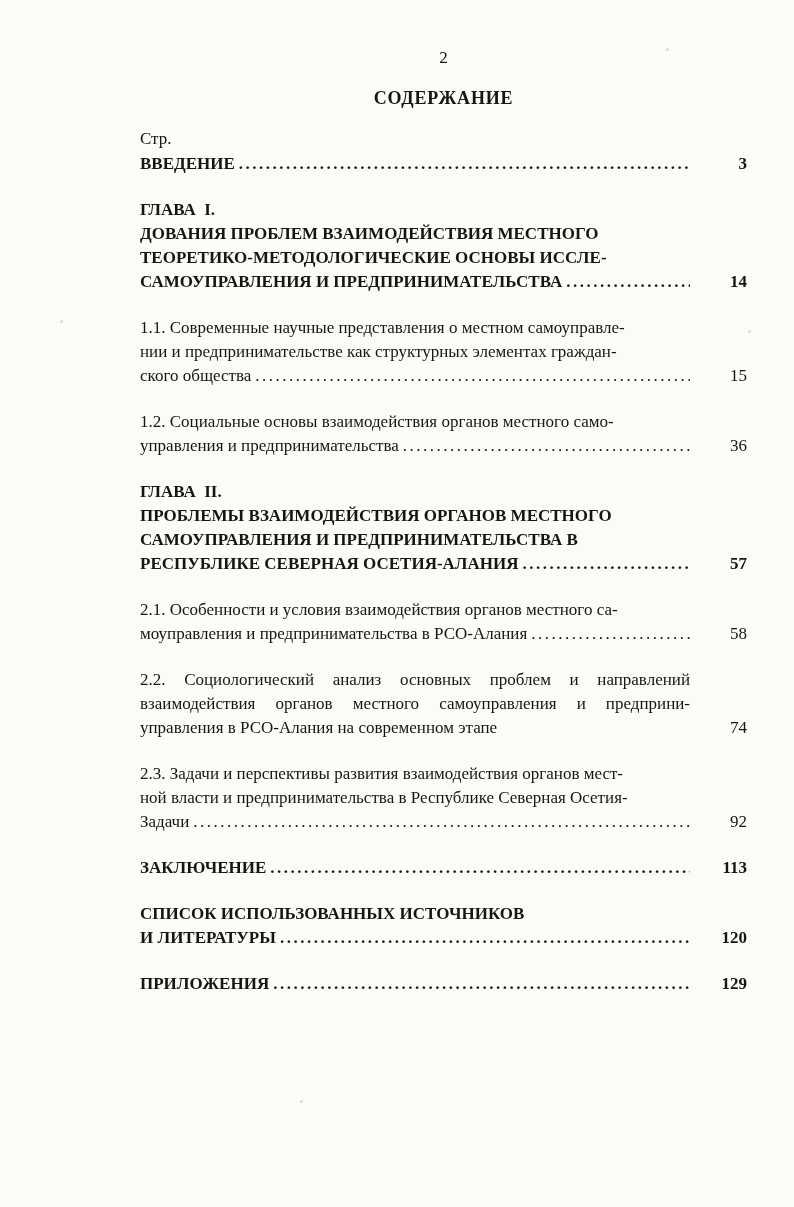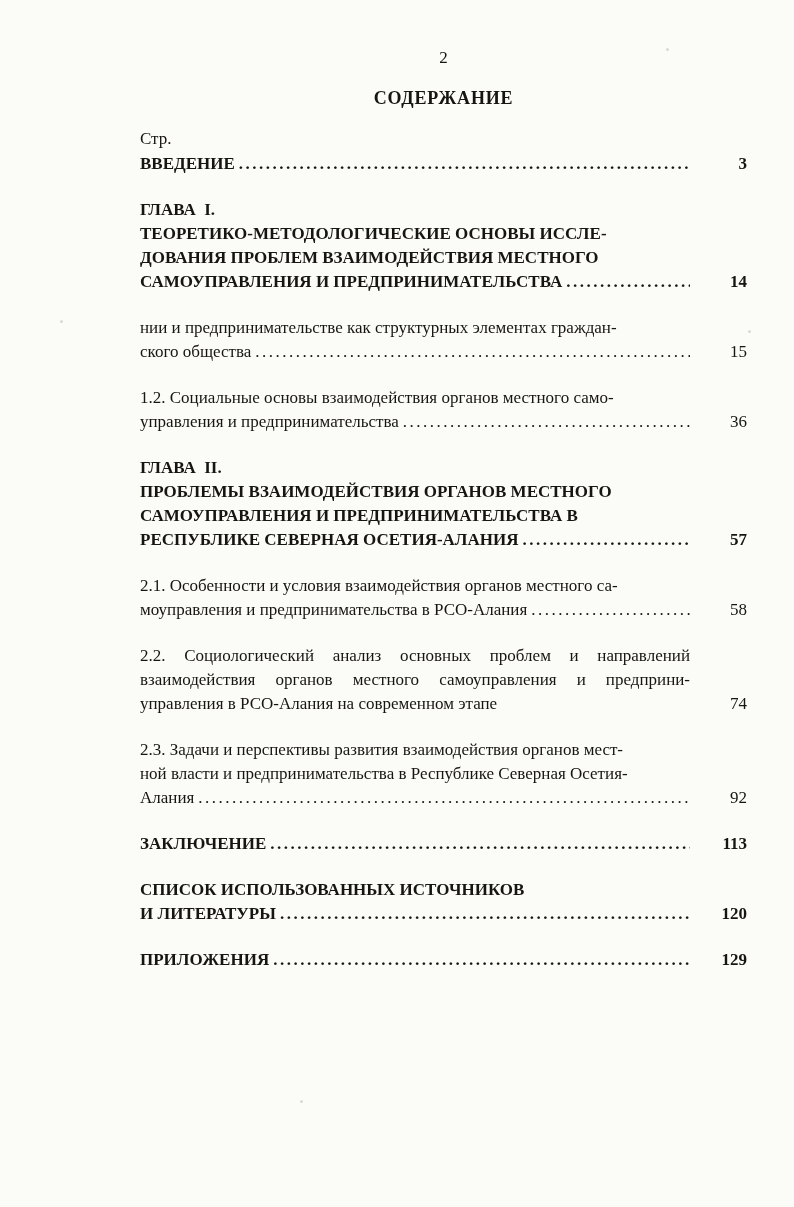--- a/index.html
+++ b/index.html
@@ -95,32 +95,33 @@
         <span class="t">ВВЕДЕНИЕ</span>
         <span class="leader">....................................................................................................</span>
       </div>
     </div>
     <div class="pgcol">3</div>
   </div>
 
   <div class="entry bold">
     <div class="etext">
       <div class="line">ГЛАВА&nbsp; I.</div>
+      <div class="line">ДОВАНИЯ ПРОБЛЕМ ВЗАИМОДЕЙСТВИЯ МЕСТНОГО</div>
       <div class="line">ТЕОРЕТИКО-МЕТОДОЛОГИЧЕСКИЕ ОСНОВЫ ИССЛЕ-</div>
-      <div class="line">ДОВАНИЯ ПРОБЛЕМ ВЗАИМОДЕЙСТВИЯ МЕСТНОГО</div>
       <div class="line withleader">
         <span class="t">САМОУПРАВЛЕНИЯ И ПРЕДПРИНИМАТЕЛЬСТВА</span>
         <span class="leader">....................................................................................................</span>
       </div>
     </div>
     <div class="pgcol">14</div>
   </div>
 
   <div class="entry">
     <div class="etext">
+      <div class="line">1.1. Современные научные представления о местном самоуправле-</div>
       <div class="line">нии и предпринимательстве как структурных элементах граждан-</div>
       <div class="line withleader">
         <span class="t">ского общества</span>
         <span class="leader">....................................................................................................</span>
       </div>
     </div>
     <div class="pgcol">15</div>
   </div>
 
   <div class="entry">
@@ -168,21 +169,21 @@
       </div>
     </div>
     <div class="pgcol">74</div>
   </div>
 
   <div class="entry">
     <div class="etext">
       <div class="line">2.3. Задачи и перспективы развития взаимодействия органов мест-</div>
       <div class="line">ной власти и предпринимательства в Республике Северная Осетия-</div>
       <div class="line withleader">
-        <span class="t">Алания</span>
+        <span class="t">Задачи</span>
         <span class="leader">....................................................................................................</span>
       </div>
     </div>
     <div class="pgcol">92</div>
   </div>
 
   <div class="entry bold">
     <div class="etext">
       <div class="line withleader">
         <span class="t">ЗАКЛЮЧЕНИЕ</span>

